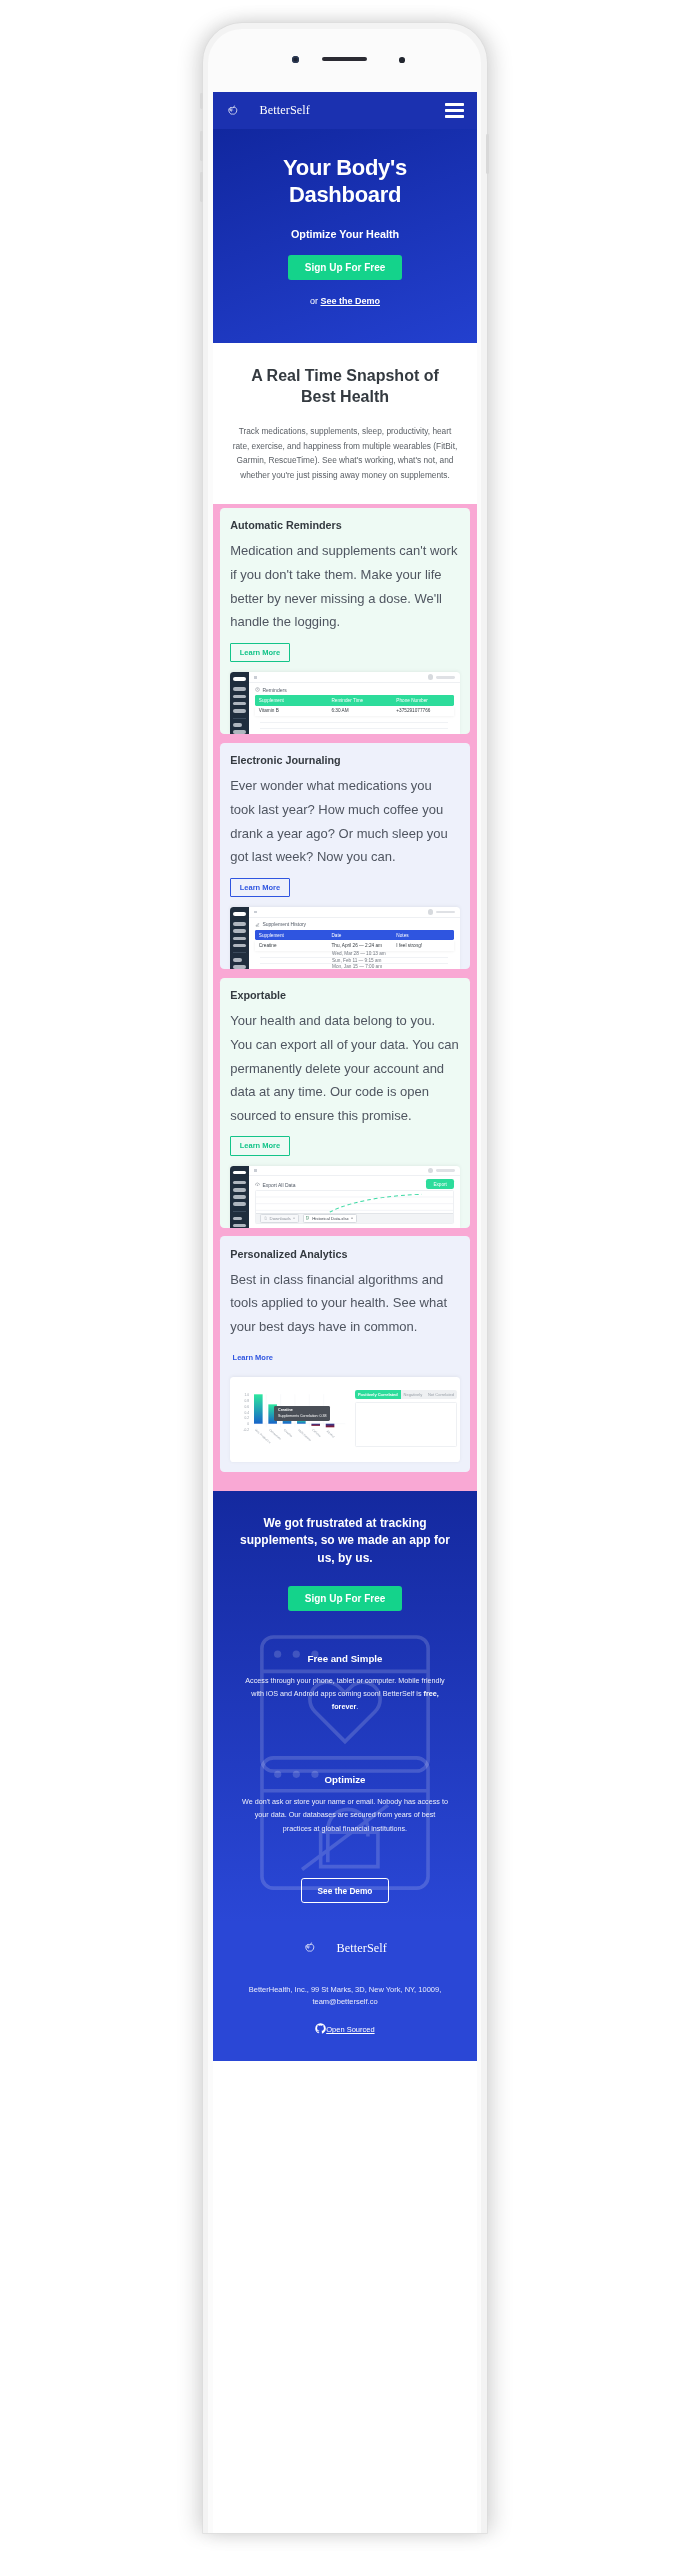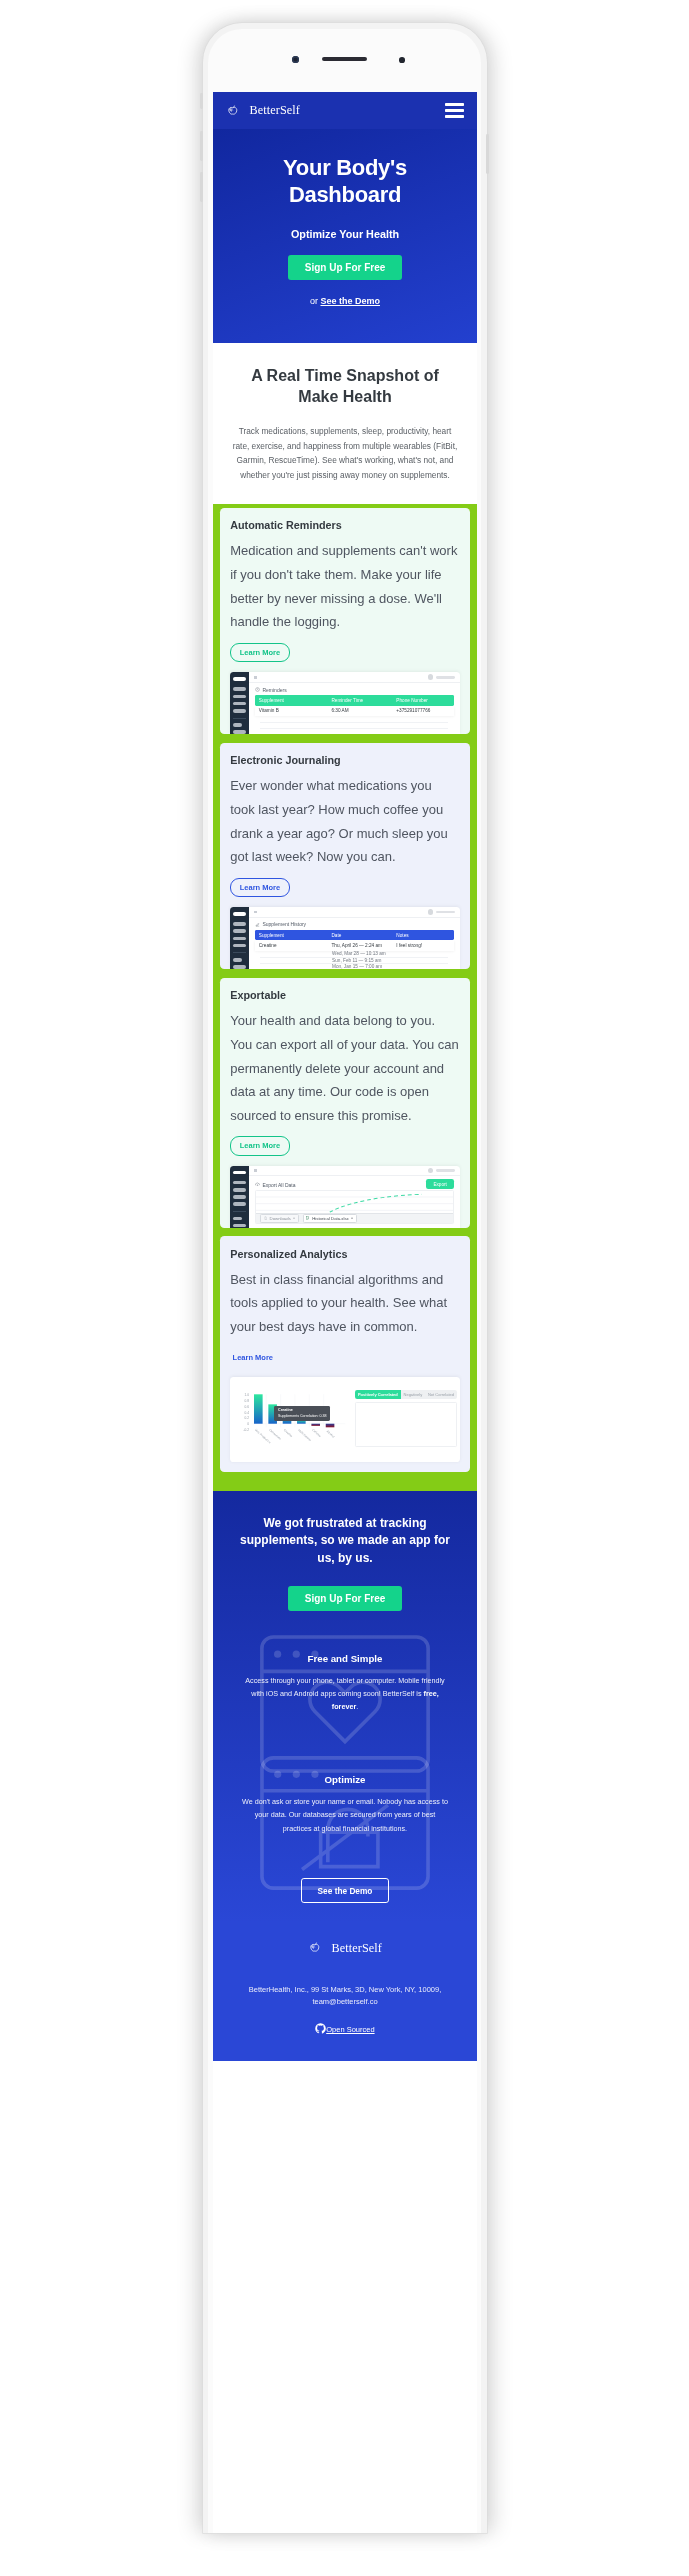--- a/index.html
+++ b/index.html
@@ -81,21 +81,21 @@
 
   
   .nav {
     height: 37px;
     background: #1b31b0;
     display: flex;
     align-items: center;
     justify-content: space-between;
     padding: 0 13px;
   }
-  .brand { display: flex; align-items: center; gap: 10px; }
+  .brand { display: flex; align-items: center; gap: 20px; }
   .brand-name {
     color: #fff;
     font-family: "Liberation Serif", serif;
     font-size: 12.2px;
     letter-spacing: 0.1px;
   }
   .apple-icon svg { display: block; }
   .hamburger { display: flex; flex-direction: column; gap: 2.9px; cursor: pointer; }
   .hamburger span { display:block; width: 18.7px; height: 2.9px; background: #fff; border-radius: 0.7px; }
 
@@ -143,21 +143,21 @@
     font-weight: 700;
   }
   .snapshot p {
     margin-top: 16px;
     color: #5b6066;
     font-size: 8.3px;
     line-height: 1.75;
   }
 
   
-  .features { background: #84cc16; padding: 4.3px 7.2px 10px; }
+  .features { background: #f9a8d4; padding: 4.3px 7.2px 10px; }
   .card {
     border-radius: 4.3px;
     margin-bottom: 8.6px;
     overflow: hidden;
     padding: 11.5px 10px 0;
   }
   .card.green { background: #eefaf4; }
   .card.blue  { background: #eef1fb; }
   .card h3 {
     color: #343a40;
@@ -169,21 +169,21 @@
     color: #4f5560;
     font-size: 13px;
     line-height: 1.82;
     margin-bottom: 8.6px;
   }
   .learn {
     display: inline-block;
     font-size: 7.5px;
     font-weight: 700;
     padding: 4.3px 8.6px;
-    border-radius: 9px;
+    border-radius: 1px;
     background: transparent;
     cursor: pointer;
     font-family: "Liberation Sans", sans-serif;
   }
   .learn.green { color: #13c489; border: 0.7px solid #13c489; }
   .learn.blue  { color: #2f55e0; border: 0.7px solid #2f55e0; }
   .learn.plain { color: #2f55e0; border: 0.7px solid transparent; padding-left: 1.4px; }
 
   
   .mock {
@@ -346,21 +346,21 @@
         <span>Dashboard</span>
       </h1>
       <div class="hero-sub">Optimize Your Health</div>
       <button class="btn-green">Sign Up For Free</button>
       <div class="hero-demo">
         <span>or </span><a href="#">See the Demo</a>
       </div>
     </div>
 
     <div class="snapshot">
-      <h2>A Real Time Snapshot of Make Health</h2>
+      <h2>A Real Time Snapshot of Best Health</h2>
       <p>Track medications, supplements, sleep, productivity, heart rate, exercise, and happiness from multiple wearables (FitBit, Garmin, RescueTime). See what's working, what's not, and whether you're just pissing away money on supplements.</p>
     </div>
 
     <div class="features">
 
       <div class="card green">
         <h3>Automatic Reminders</h3>
         <p>Medication and supplements can't work if you don't take them. Make your life better by never missing a dose. We'll handle the logging.</p>
         <button class="learn green">Learn More</button>
         <div class="mock">

